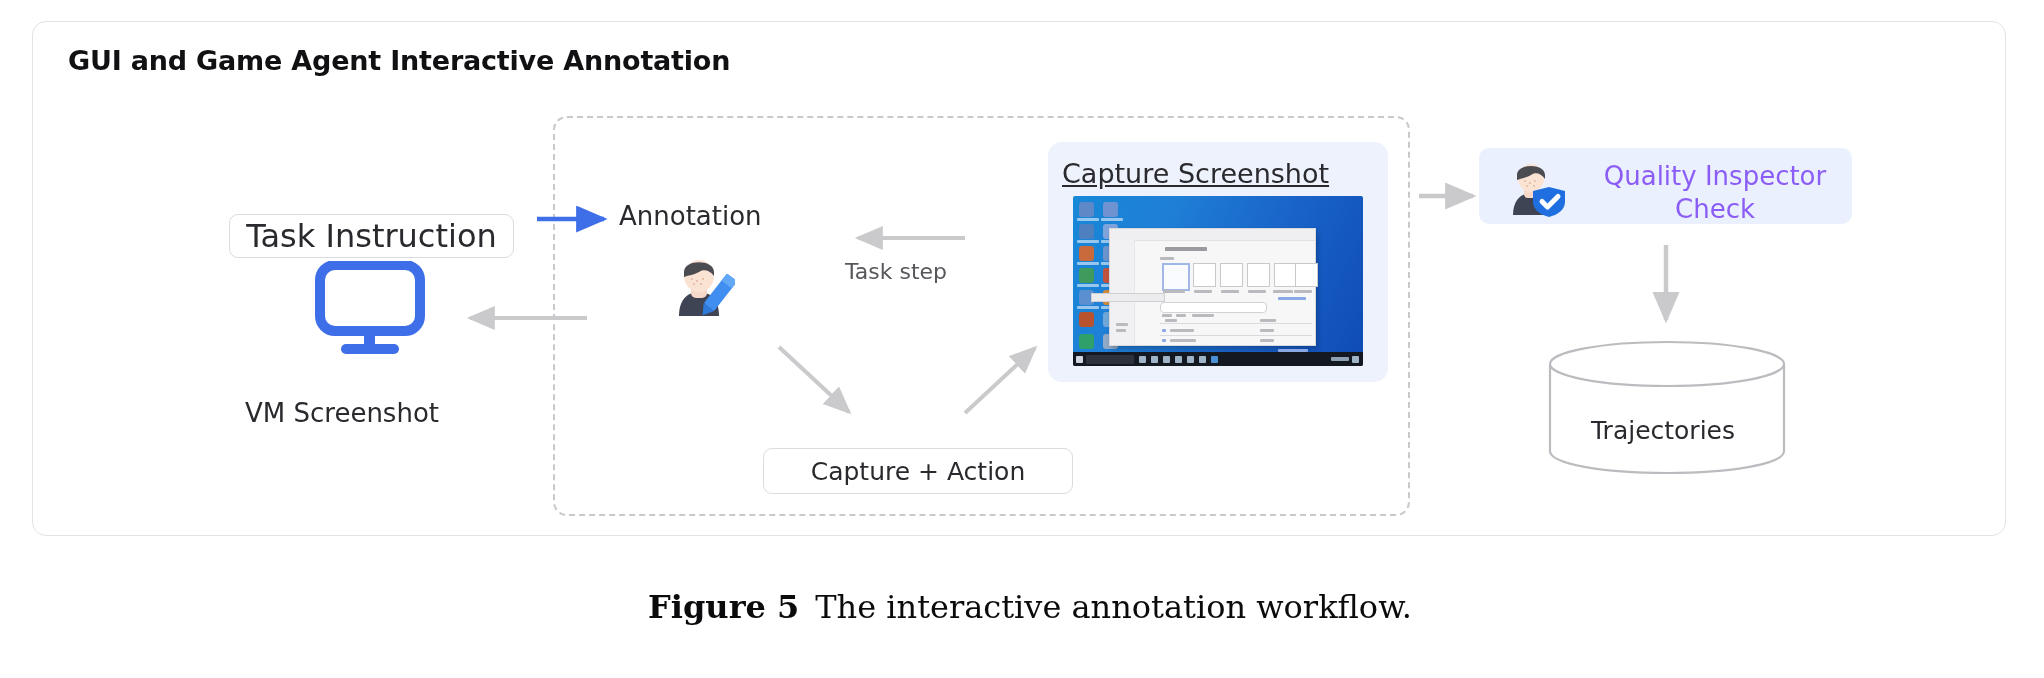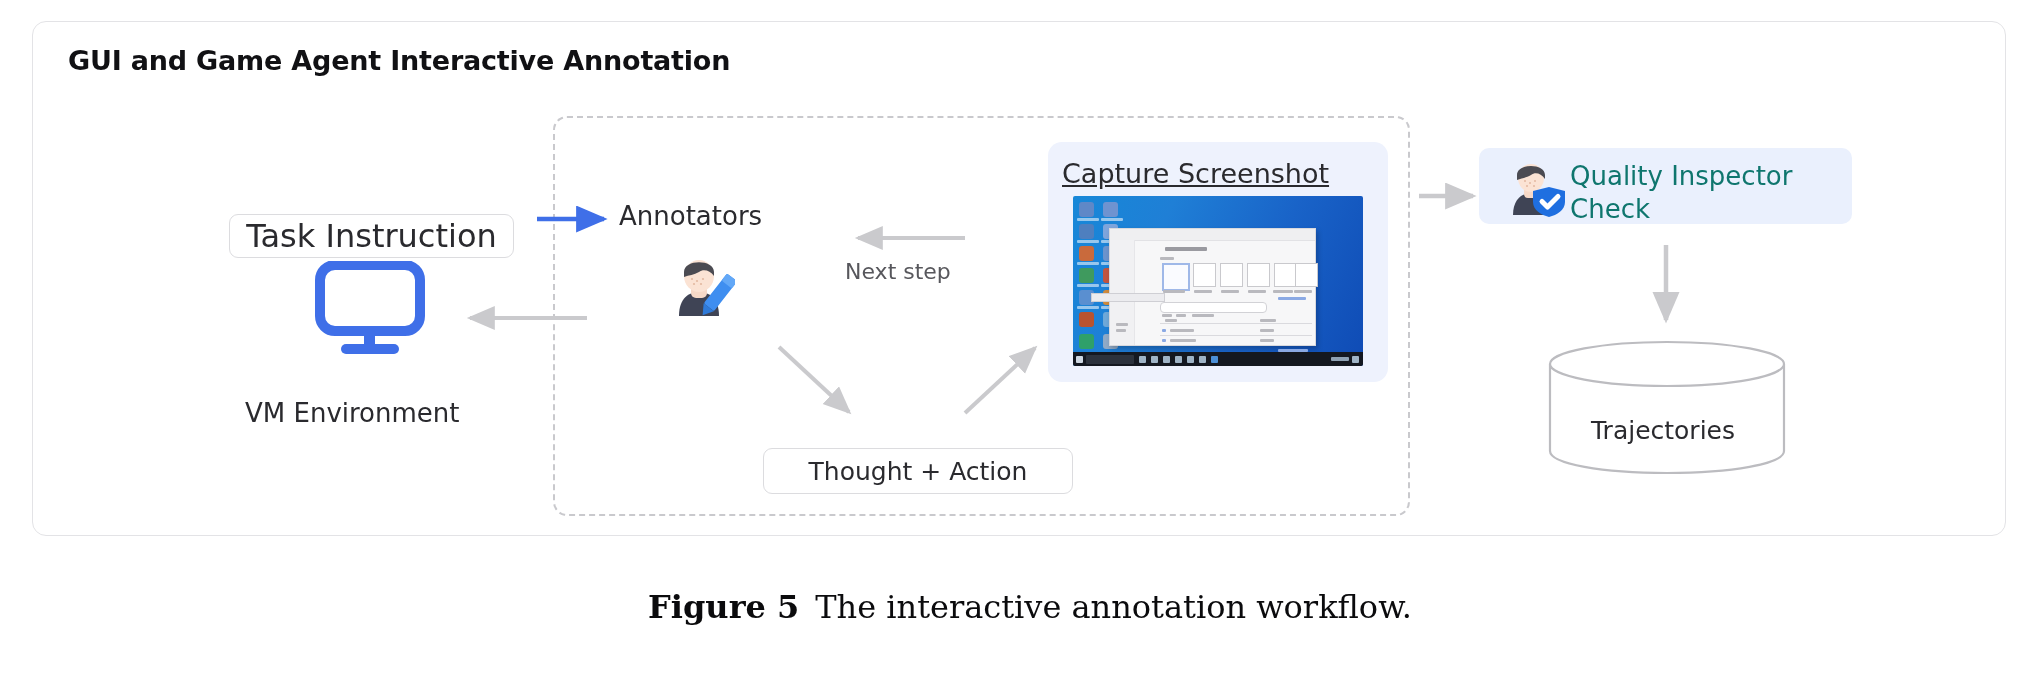--- a/index.html
+++ b/index.html
@@ -85,21 +85,21 @@
   .tooltip-strip{position:absolute;left:18px;top:97px;width:72px;height:7px;background:#ececef;border:1px solid #cfcfd4;}
 
   
   .qi-panel{
     position:absolute;left:1479px;top:148px;width:373px;height:76px;
     background:#eaf0fd;border-radius:10px;
   }
   #qi-icon{position:absolute;left:1503px;top:155px;width:66px;height:62px;}
   #qi-label{
     position:absolute;left:1570px;top:160px;width:290px;
-    font-size:26px;line-height:33px;color:#0f766e;
+    font-size:26px;line-height:33px;color:#8b5cf6;text-align:center;
   }
 
   
   #cyl{position:absolute;left:1548px;top:340px;width:238px;height:135px;}
 
   
   svg.arrows{position:absolute;left:0;top:0;width:2044px;height:678px;pointer-events:none;}
 
   
   .caption{
@@ -161,45 +161,45 @@
 
   <div class="pill" id="task-pill">Task  Instruction</div>
 
   <div id="vm-icon">
     <svg viewBox="0 0 110 94" width="110" height="94">
       <rect x="5" y="4" width="100" height="66" rx="15" ry="15" fill="none" stroke="#3f6fe8" stroke-width="10"></rect>
       <rect x="49" y="70" width="11" height="14" fill="#3f6fe8"></rect>
       <rect x="26" y="83" width="58" height="10" rx="5" ry="5" fill="#3f6fe8"></rect>
     </svg>
   </div>
-  <div class="lbl" id="vm-label">VM  Environment</div>
-
-  <div class="lbl" id="annotators-label">Annotators</div>
+  <div class="lbl" id="vm-label">VM  Screenshot</div>
+
+  <div class="lbl" id="annotators-label">Annotation</div>
   <div id="annotator-icon">
     <svg viewBox="0 0 72 72" width="72" height="72">
       <path d="M16 68 C16 50 26 44 36 44 C46 44 56 50 56 68 Z" fill="#3f4455"></path>
       <rect x="28" y="36" width="16" height="14" rx="5" fill="#f6d9c8"></rect>
       <ellipse cx="36" cy="28" rx="15" ry="16" fill="#fbe3d4"></ellipse>
       <path d="M21 24 C21 11 51 11 51 24 L51 28 C47 22 40 21 36 24 C31 27 26 27 21 29 Z" fill="#4b4b52"></path>
       <circle cx="29" cy="31" r="1.1" fill="#e3b9a2"></circle>
       <circle cx="34" cy="33" r="1.1" fill="#e3b9a2"></circle>
       <circle cx="40" cy="31" r="1.1" fill="#e3b9a2"></circle>
       <circle cx="31" cy="36" r="1.1" fill="#e3b9a2"></circle>
       <circle cx="38" cy="36" r="1.1" fill="#e3b9a2"></circle>
       <g transform="rotate(38 54 48)">
         <rect x="48" y="24" width="13" height="38" rx="2" fill="#3f8ef0"></rect>
         <rect x="48" y="24" width="13" height="9" rx="2" fill="#63a8f7"></rect>
         <path d="M48 62 L54.5 72 L61 62 Z" fill="#2f7ad8"></path>
       </g>
     </svg>
   </div>
 
-  <div class="lbl" id="nextstep-label">Next step</div>
-
-  <div class="pill" id="thought-pill">Thought + Action</div>
+  <div class="lbl" id="nextstep-label">Task step</div>
+
+  <div class="pill" id="thought-pill">Capture + Action</div>
 
   <div class="capture-panel"></div>
   <div class="lbl" id="capture-label">Capture Screenshot</div>
 
   <div class="shot">
 
     <div class="shot-icons">
       <div class="ico" style="left:2px;top:2px;background:#5f88c7;"></div>
       <div class="ico-lbl" style="left:0px;top:18px;"></div>
       <div class="ico" style="left:26px;top:2px;background:#6f93d0;"></div>

